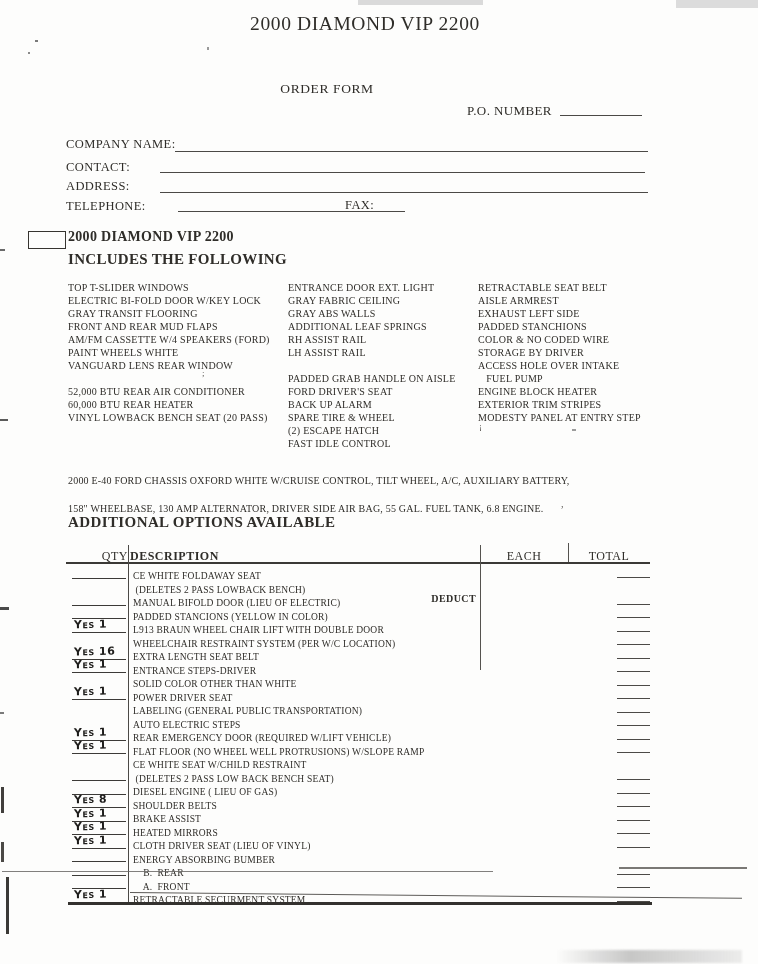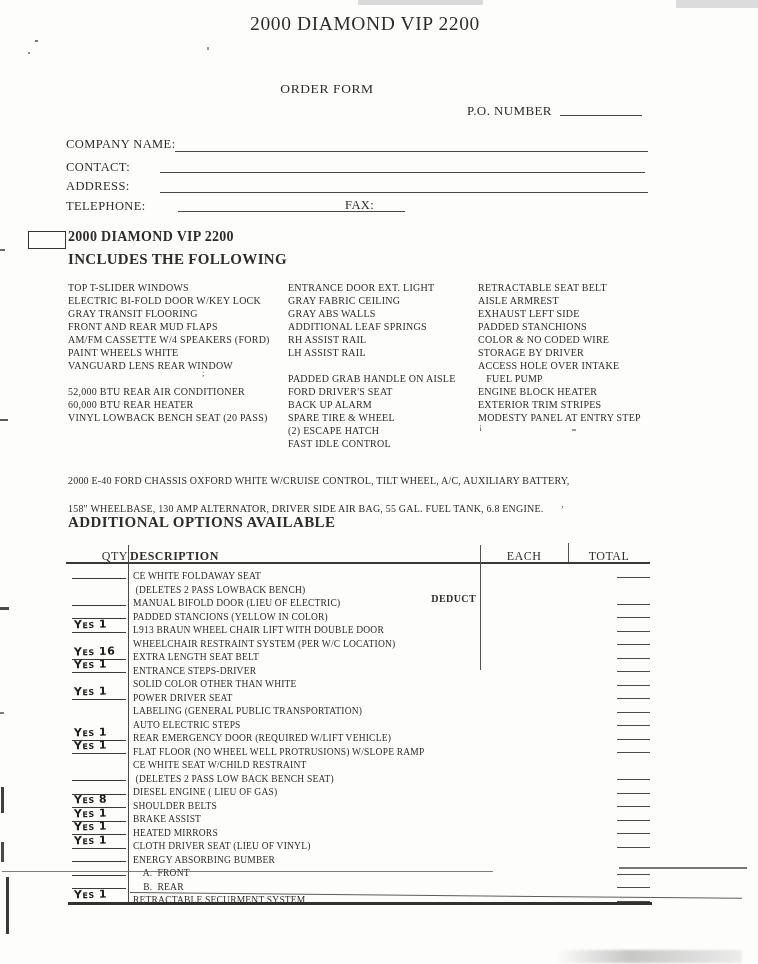--- a/index.html
+++ b/index.html
@@ -339,29 +339,29 @@
         </div>
       </div>
       <div class="t-row">
         <div class="cell qty uline"></div>
         <div class="cell desc"><span>ENERGY ABSORBING BUMBER</span></div>
         <div class="cell each"></div>
         <div class="cell total"></div>
       </div>
       <div class="t-row">
         <div class="cell qty uline"></div>
+        <div class="cell desc"><span>    B.  REAR</span></div>
+        <div class="cell each"></div>
+        <div class="cell total">
+          <span class="tline"></span>
+        </div>
+      </div>
+      <div class="t-row">
+        <div class="cell qty uline"></div>
         <div class="cell desc"><span>    A.  FRONT</span></div>
-        <div class="cell each"></div>
-        <div class="cell total">
-          <span class="tline"></span>
-        </div>
-      </div>
-      <div class="t-row">
-        <div class="cell qty uline"></div>
-        <div class="cell desc"><span>    B.  REAR</span></div>
         <div class="cell each"></div>
         <div class="cell total">
           <span class="tline"></span>
         </div>
       </div>
       <div class="t-row">
         <div class="cell qty uline">
           <span class="hand">Yes 1</span>
         </div>
         <div class="cell desc"><span>RETRACTABLE SECURMENT SYSTEM</span></div>

